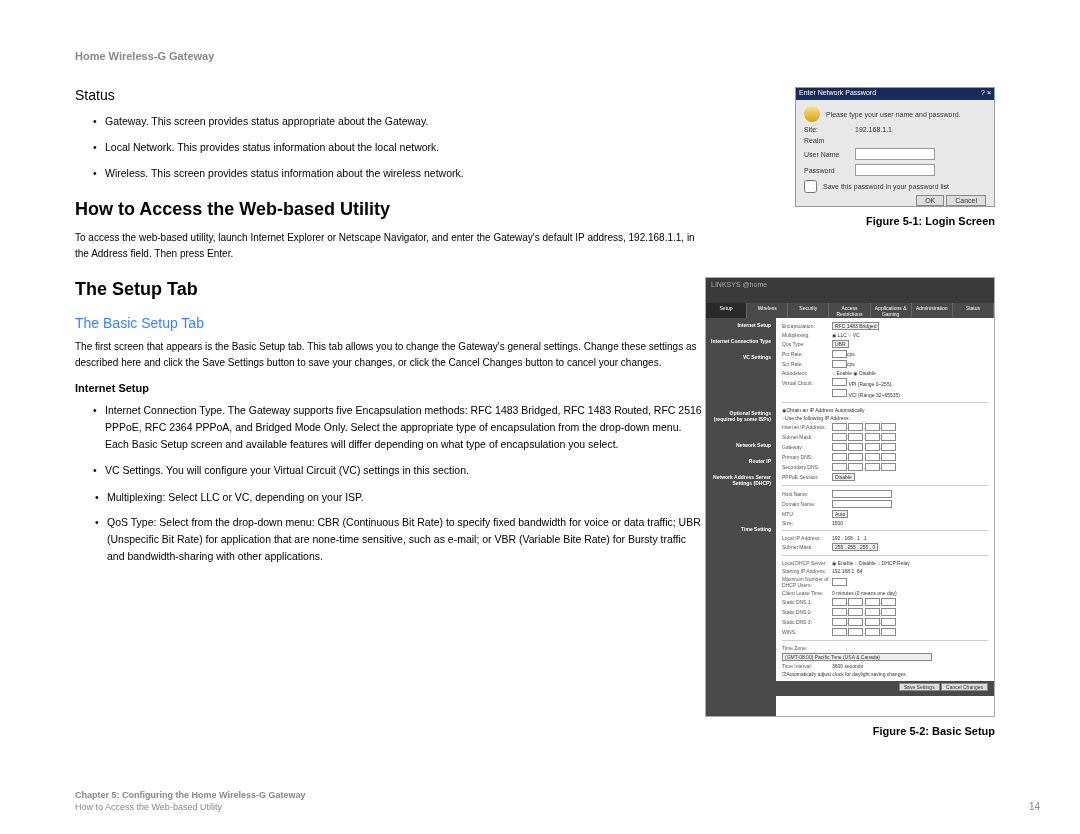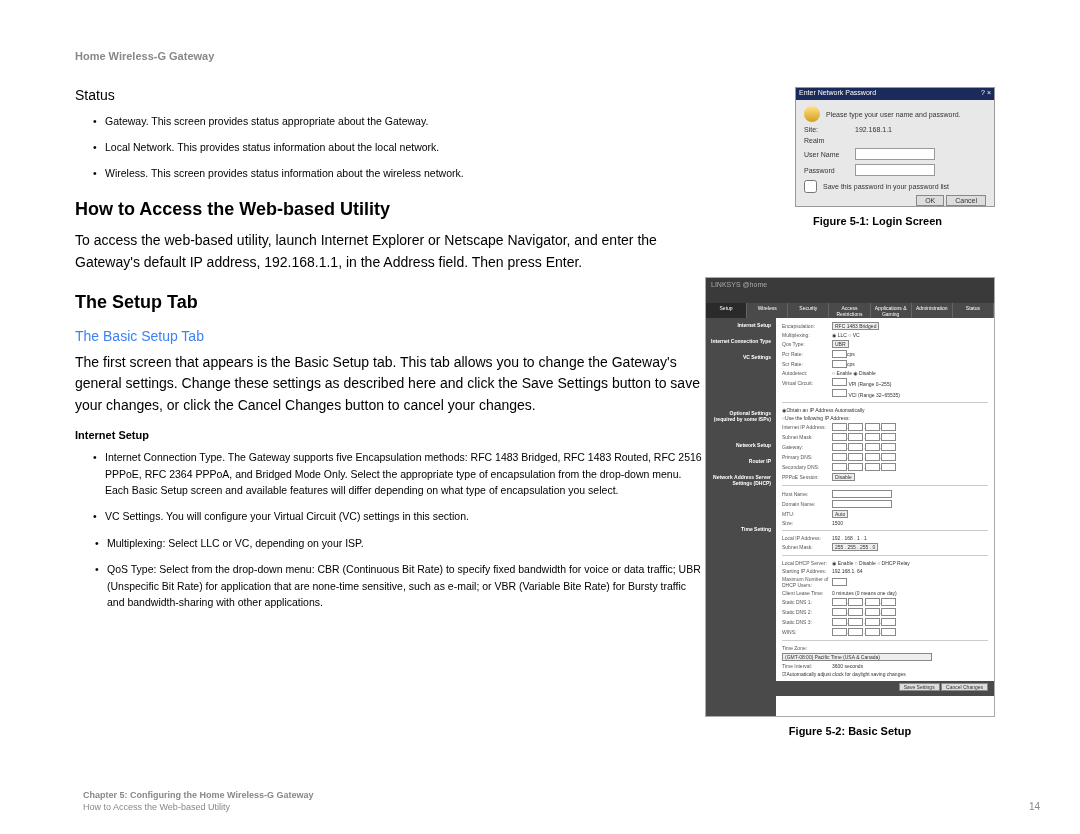--- a/index.html
+++ b/index.html
@@ -18,22 +18,22 @@
   .left-col { flex: 1 1 630px; max-width:630px; }
   .right-col { flex: 0 0 290px; }
   h1.sec-title { font-size:14px; font-weight:normal; color:#000; margin-bottom:10px; }
   h1.big-title { font-size:18px; font-weight:bold; color:#000; margin:18px 0 10px 0; }
   h2.sub-title { font-size:14px; font-weight:normal; color:#3b82f6; margin:15px 0 8px 0; }
   h3.sub3 { font-size:11px; font-weight:bold; margin:12px 0 8px 0; }
   .bullet-list { list-style:none; margin-left:18px; }
   .bullet-list li { position:relative; padding-left:12px; line-height:1.6; margin-bottom:9px; font-size:10.5px; }
   .bullet-list li::before { content:"•"; position:absolute; left:0; top:0; }
   .sub-list { margin-left:20px !important; margin-top:10px; }
-  p.body-text { line-height:1.55; font-size:14px; margin-bottom:10px; }
-  .caption { font-weight:bold; font-size:11px; margin-top:8px; text-align:center; margin-left:55px; }
+  p.body-text { line-height:1.55; font-size:10px; margin-bottom:10px; }
+  .caption { font-weight:bold; font-size:11px; margin-top:8px; text-align:right; margin-left:55px; }
   .fig-login {
     width:200px; height:120px; background:#e8e8e8; border:1px solid #999;
     margin-left:90px; position:relative; font-size:7px; color:#333;
   }
   .fig-login .titlebar { background:#1a2a5a; color:#fff; height:12px; padding:1px 3px; font-size:7px; display:flex; justify-content:space-between; }
   .fig-login .body { padding:6px 8px; }
   .fig-login .row { margin-bottom:4px; display:flex; align-items:center; gap:6px; }
   .fig-login .icon-key { width:16px; height:16px; background:linear-gradient(#ffe28a,#d4a017); border-radius:50%; display:inline-block; }
   .fig-login input.txt { width:80px; height:12px; border:1px solid #999; font-size:7px; background:#fff; }
   .fig-login .btn { border:1px solid #888; background:#ddd; padding:1px 8px; font-size:7px; }
@@ -53,21 +53,21 @@
   .fig-setup .cfg { flex:1; background:#fff; padding:4px 6px; font-size:5px; }
   .fig-setup .cfg .r { display:flex; margin-bottom:2px; align-items:center; }
   .fig-setup .cfg .r .lbl { width:50px; color:#555; }
   .fig-setup .cfg .r .val { flex:1; }
   .fig-setup .cfg .sel { border:1px solid #888; background:#eee; padding:0 2px; display:inline-block; font-size:5px; }
   .fig-setup .cfg .inp { border:1px solid #888; background:#fff; width:15px; height:8px; display:inline-block; }
   .fig-setup .cfg hr { border:none; border-top:1px solid #ccc; margin:4px 0; }
   .fig-setup .btnbar { background:#4a4a4a; height:15px; text-align:right; padding:2px 6px; }
   .fig-setup .btnbar .b { display:inline-block; background:#ddd; border:1px solid #888; padding:0 4px; font-size:5px; }
   .footer { position:absolute; bottom:20px; left:75px; right:40px; }
-  .foot-left { color:#888; font-size:9px; line-height:1.4;margin-left:8px; }
+  .foot-left { color:#888; font-size:9px; line-height:1.4; }
   .foot-left b { font-weight:bold; }
   .foot-page { position:absolute; right:0; top:12px; color:#888; font-size:10px; }
 </style>
 </head>
 <body>
 
 <div class="header-title">Home Wireless-G Gateway</div>
 
 <div class="main-area">
   <div class="left-col">

